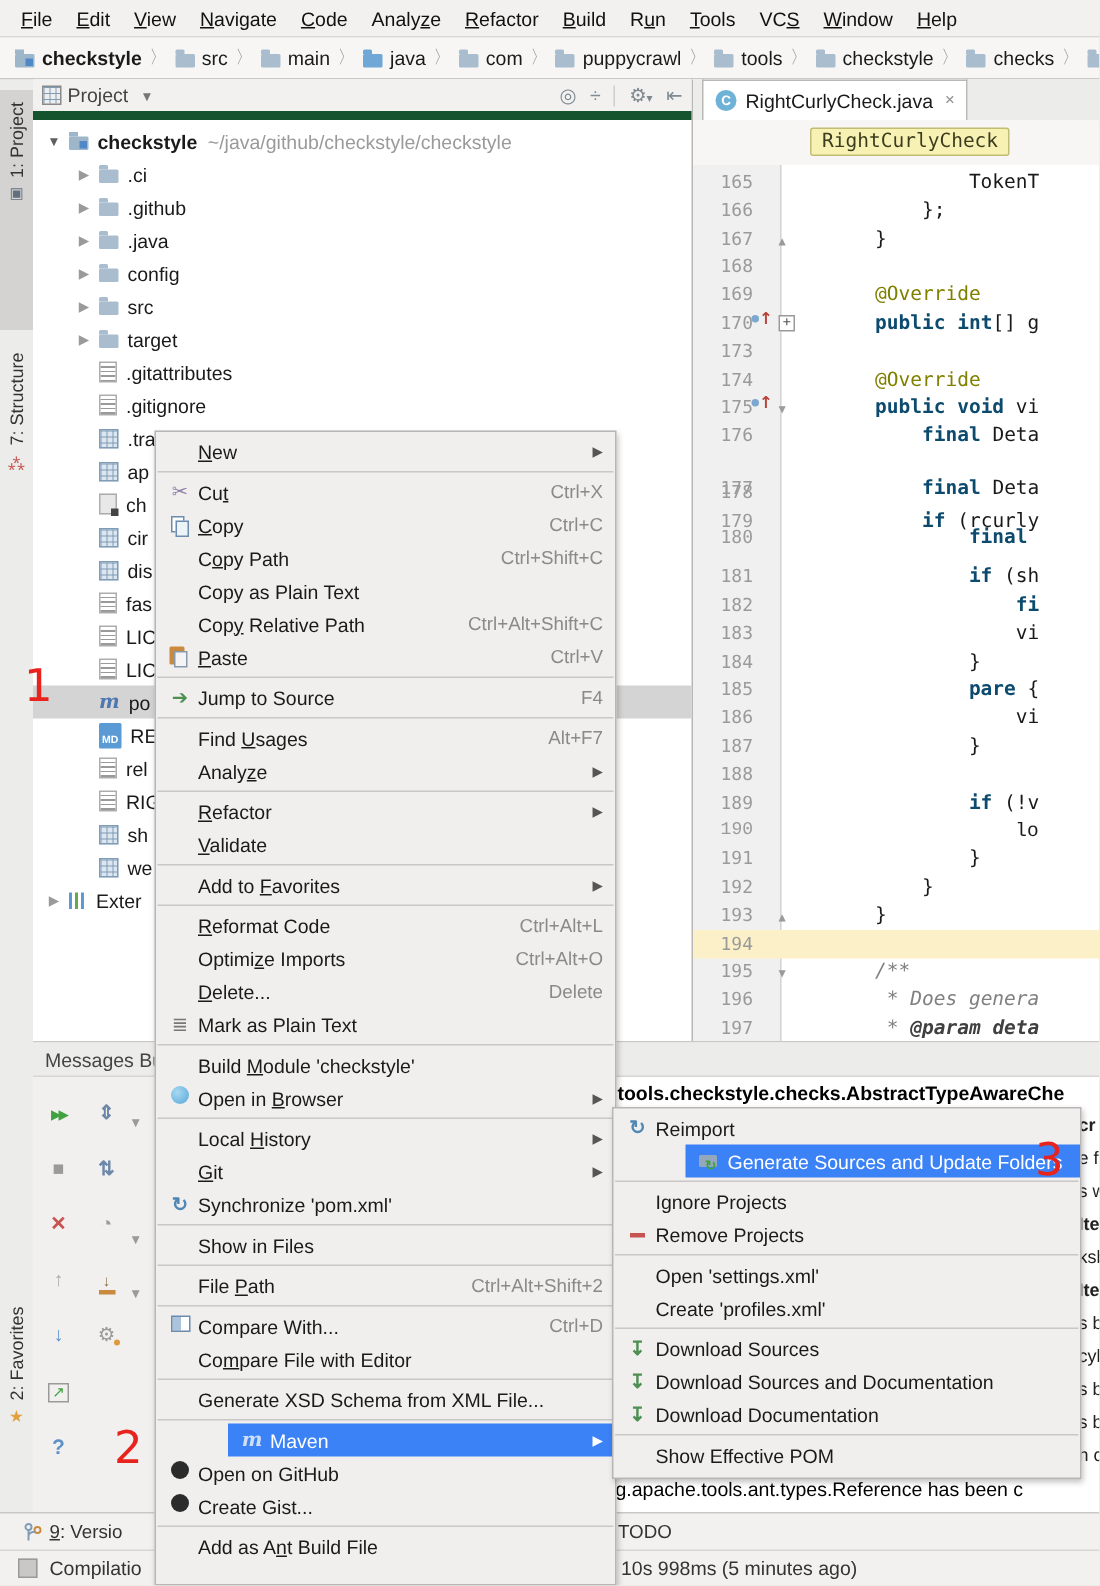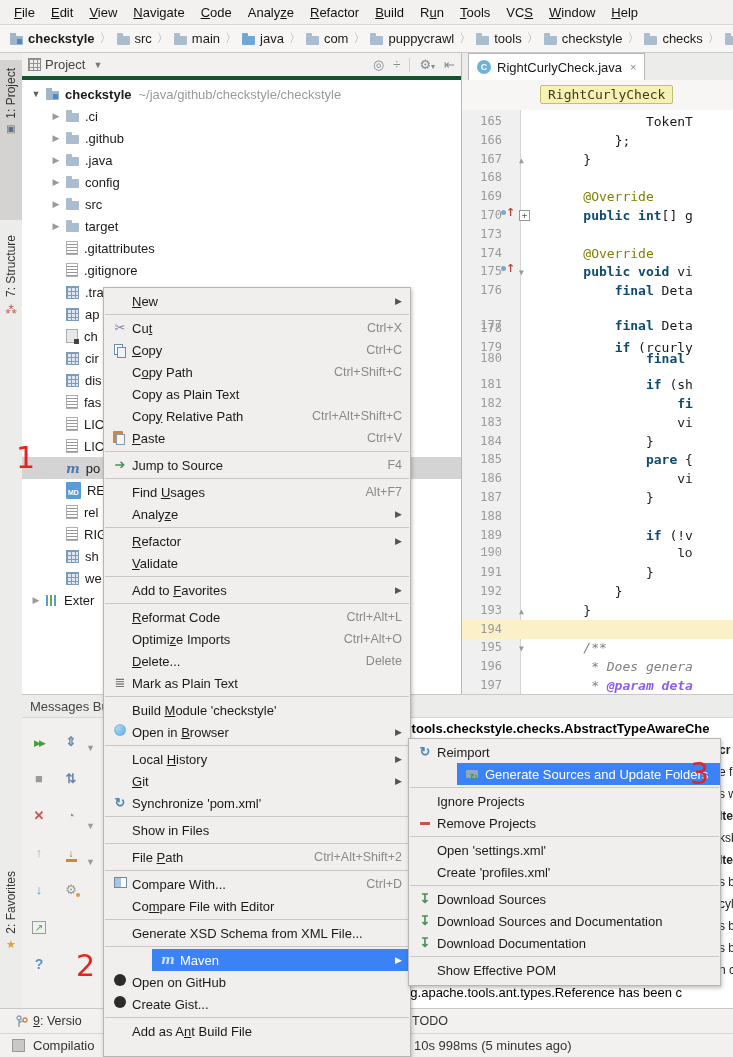--- a/index.html
+++ b/index.html
@@ -18,21 +18,21 @@
   .crumb.first .crumb-label{font-weight:bold;}
 
   
   #leftstrip{left:0;top:53px;width:22px;height:1004px;background:#ececea;border-right:1px solid #c9c8c7;}
   .vtab{position:absolute;left:0;width:22px;display:flex;flex-direction:column;align-items:center;}
   .vlabel{writing-mode:vertical-lr;transform:rotate(180deg);font-size:12px;color:#333;}
   .vtab.active{background:#d5d3d1;}
 
   
   #projpanel{left:22px;top:53px;width:440px;height:641px;background:#ffffff;border-right:1px solid #b9b8b6;box-sizing:border-box;}
-  #projhead{position:absolute;left:0;top:0;width:100%;height:27px;background:#f2f1f0;border-bottom:4px solid #14532d;display:flex;align-items:center;padding:0 6px;box-sizing:border-box;color:#444;}
+  #projhead{position:absolute;left:0;top:0;width:100%;height:27px;background:#f2f1f0;border-bottom:6px solid #14532d;display:flex;align-items:center;padding:0 6px;box-sizing:border-box;color:#444;}
   #projhead .title{margin-left:4px;}
   #projhead .dd{color:#777;margin-left:8px;font-size:9px;}
   #projhead .spacer{flex:1;}
   .hd-ic{color:#7f8b91;margin-left:9px;font-size:13px;}
   .hd-sep{width:1px;height:14px;background:#cfcecd;margin-left:9px;}
   #tree{position:absolute;left:0;top:28px;width:100%;bottom:0;overflow:hidden;}
   .trow{position:absolute;left:0;width:100%;height:22px;display:flex;align-items:center;white-space:nowrap;}
   .trow.sel{background:#d4d4d4;}
   .texp{width:12px;text-align:center;color:#9a9a9a;font-size:9px;flex:none;}
   .texp.open{color:#5f5f5f;}
@@ -73,21 +73,21 @@
   .ln{position:absolute;left:0;width:40px;text-align:right;color:#9a9a9a;font-size:12px;}
   .ovr{position:absolute;left:44px;color:#b9423a;font:bold 11px "DejaVu Sans",sans-serif;}
   .ovr::after{content:"↑";}
   .ovr::before{content:"";position:absolute;left:-5px;top:4px;width:5px;height:5px;border-radius:50%;background:#7da7cf;}
   .fold{position:absolute;left:57px;color:#9a9a9a;font-size:8px;top:1px;}
   .fold.plus{border:1px solid #9a9a9a;background:#fff;width:9px;height:9px;line-height:9px;text-align:center;font-size:9px;color:#555;top:4px;}
   .ctext{position:absolute;left:90px;}
   .seg-k{color:#0c4a6e;font-weight:bold;}
   .seg-a{color:#808000;}
   .seg-c{color:#808080;font-style:italic;}
-  .seg-cb{color:#8b5cf6;font-style:italic;font-weight:bold;}
+  .seg-cb{color:#404040;font-style:italic;font-weight:bold;}
 
   
   #botpanel{left:22px;top:694px;width:711px;height:314px;background:#fff;border-top:1px solid #c9c8c7;box-sizing:border-box;}
   #bothead{position:absolute;left:0;top:0;width:100%;height:23px;background:#ececea;border-bottom:1px solid #d8d6d4;color:#444;line-height:23px;padding-left:8px;box-sizing:border-box;}
   #bottools{position:absolute;left:0;top:23px;width:82px;bottom:0;background:#f1f0ef;border-right:1px solid #d8d7d6;}
   .bt{position:absolute;width:18px;height:16px;text-align:center;font-size:13px;line-height:16px;}
   .bt-rerun::before{content:"▶▶";color:#3fa13f;font-size:9px;letter-spacing:-2px;}
   .bt-expand::before{content:"⇕";color:#6d87a8;font-weight:bold;}
   .bt-stop::before{content:"■";color:#9a9a9a;}
   .bt-collapse::before{content:"⇅";color:#6d87a8;font-weight:bold;}

